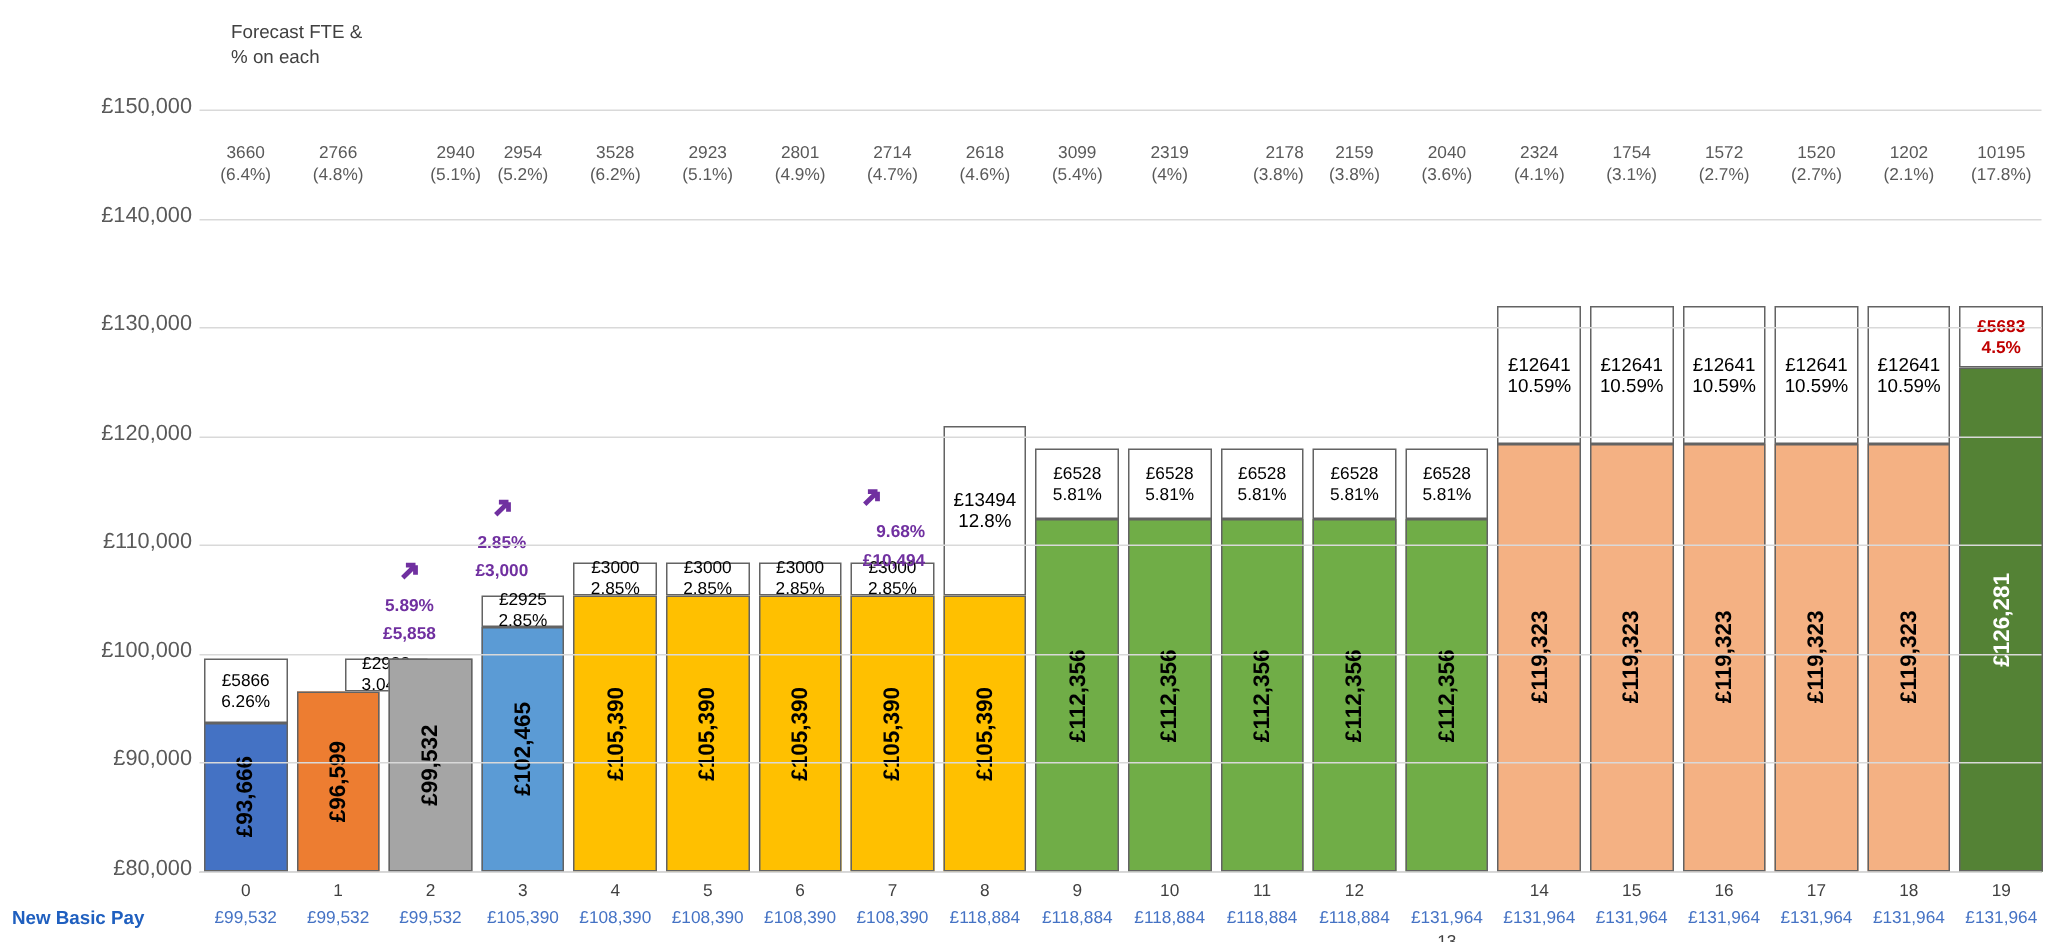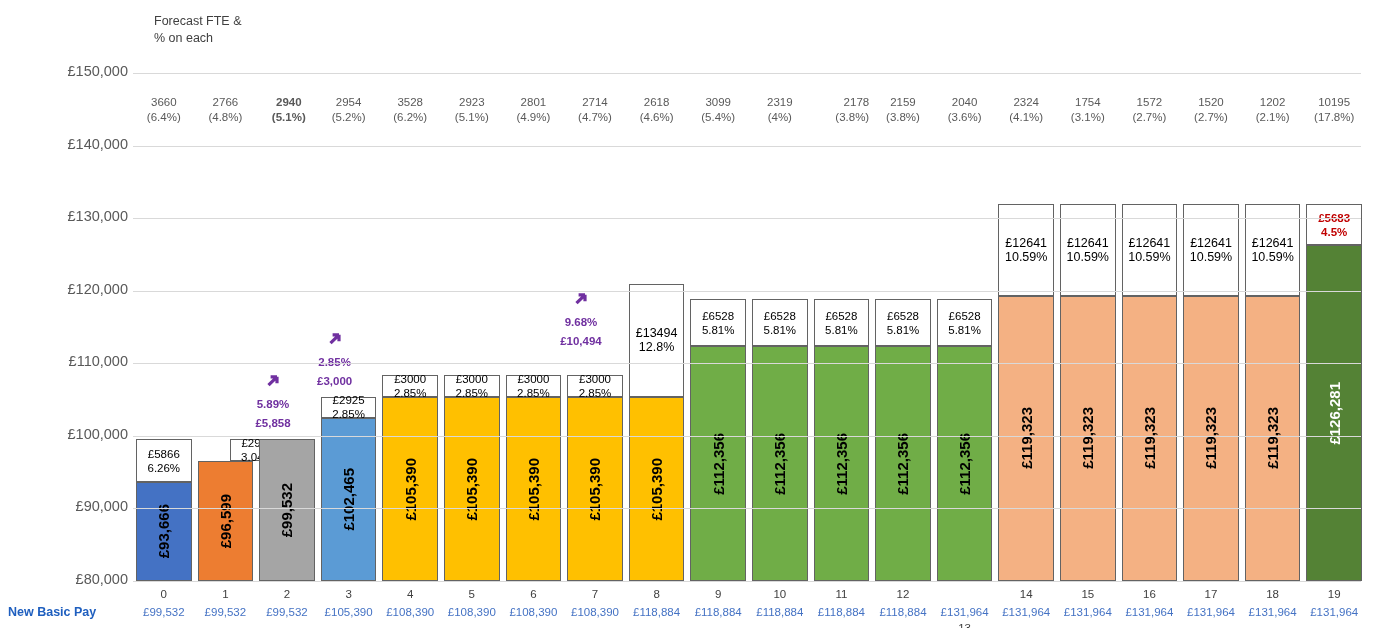--- a/index.html
+++ b/index.html
@@ -113,21 +113,21 @@
       </div>
       <div class="fte" style="left: 64.6px; width: 55.6px;">2766
 (4.8%)</div>
       <div class="xidx" style="left: 64.6px; width: 55.6px;">1</div>
       <div class="xpay" style="left: 61.6px; width: 61.6px;">£99,532</div>
       <div class="col" style="left: 126.2px; width: 55.6px; bottom: 47px;">
         <div class="bar" style="height: 141.747px; background: rgb(165, 165, 165);">
           <span class="bar-label" style="color: rgb(0, 0, 0);">£99,532</span>
         </div>
       </div>
-      <div class="fte" style="left: 128px; width: 55.6px; font-weight: bold;">2940
+      <div class="fte" style="left: 143px; width: 55.6px;">2940
 (5.1%)</div>
       <div class="xidx" style="left: 126.2px; width: 55.6px;">2</div>
       <div class="xpay" style="left: 123.2px; width: 61.6px;">£99,532</div>
       <div class="col" style="left: 187.8px; width: 55.6px; bottom: 47px;">
         <div class="bar" style="height: 163.032px; background: rgb(91, 155, 213);">
           <span class="bar-label" style="color: rgb(0, 0, 0);">£102,465</span>
         </div>
         <div class="cap" style="height: 21.2271px; bottom: 163.032px;">
           <span>£2925</span>
           <span>2.85%</span>
@@ -356,21 +356,21 @@
       </div>
       <div class="annot" style="left: 165.8px; width: 71.6px; top: 326.741px;">
         <span class="arrow">
           <svg width="22" height="22" viewBox="0 0 22 22" aria-hidden="true">
             <path d="M6.5 16.2 L15 7.8 M15 7.8 L8.6 7.8 M15 7.8 L15 14.2" stroke="#7030A0" stroke-width="3.2" fill="none" stroke-linecap="butt"></path>
           </svg>
         </span>
         <div>2.85%</div>
         <div>£3,000</div>
       </div>
-      <div class="annot" style="left: 412.2px; width: 71.6px; top: 287px;">
+      <div class="annot" style="left: 412.2px; width: 71.6px; top: 320px; text-align: right;">
         <span class="arrow">
           <svg width="22" height="22" viewBox="0 0 22 22" aria-hidden="true">
             <path d="M6.5 16.2 L15 7.8 M15 7.8 L8.6 7.8 M15 7.8 L15 14.2" stroke="#7030A0" stroke-width="3.2" fill="none" stroke-linecap="butt"></path>
           </svg>
         </span>
         <div>9.68%</div>
         <div>£10,494</div>
       </div>
     </div>
 

